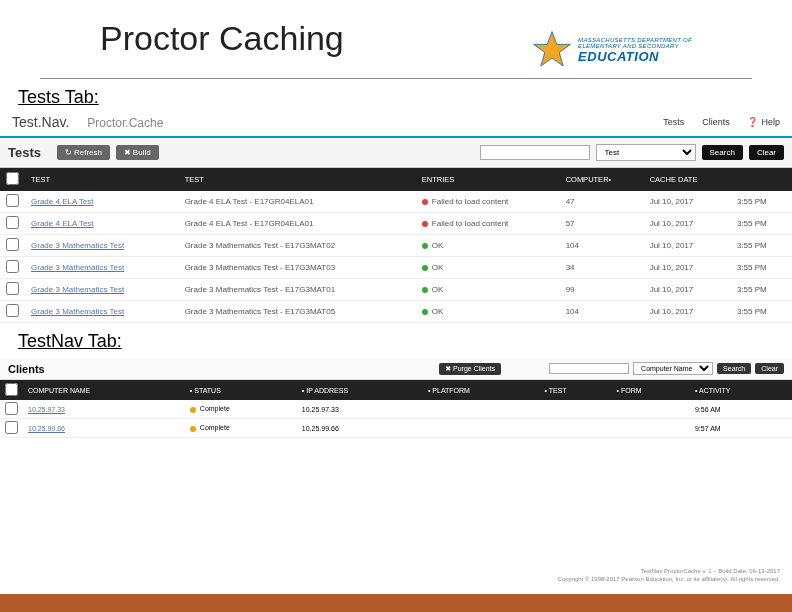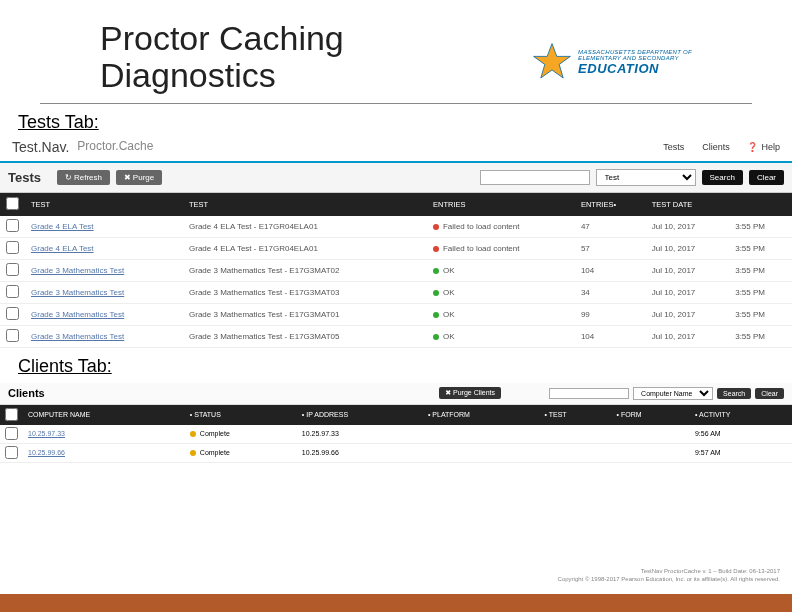--- a/index.html
+++ b/index.html
@@ -1,32 +1,32 @@
 <!DOCTYPE html>
 <html><head>
 <meta charset="utf-8">
 <style>
 * { box-sizing: border-box; margin: 0; padding: 0; }
 body { font-family: Arial, sans-serif; background: #fff; width: 792px; height: 612px; overflow: hidden; position: relative; }
 
-.header-area { display: flex; justify-content: space-between; align-items: center; padding: 20px 60px 8px 60px; border-bottom: 1px solid #888; margin: 0 40px; gap: 20px; }
+.header-area { display: flex; justify-content: space-between; align-items: flex-start; padding: 20px 60px 8px 60px; border-bottom: 1px solid #888; margin: 0 40px; gap: 20px; }
 .page-title { font-size: 34px; font-weight: 300; color: #222; line-height: 1.1; }
 .logo-area { display: flex; align-items: center; gap: 6px; margin-top: 10px; }
 .star { width: 40px; height: 40px; position: relative; }
 .star svg { width: 100%; height: 100%; }
 .logo-text { font-size: 7px; color: #0066a4; font-style: italic; }
 .logo-text .line1 { font-size: 6px; letter-spacing: 0.3px; }
 .logo-text .line2 { font-size: 13px; font-weight: bold; letter-spacing: 0.5px; }
 
 .section-label { font-size: 18px; font-weight: 400; text-decoration: underline; margin: 8px 0 2px 18px; }
 
 
 .app-panel { font-size: 9px; color: #333; }
 .top-nav { display: flex; justify-content: space-between; align-items: center; padding: 4px 12px 6px; border-bottom: 2px solid #0099cc; }
-.brand { display: flex; align-items: flex-start; gap: 8px; }
+.brand { display: flex; align-items: flex-end; gap: 18px; }
 .brand-tn { font-size: 14px; color: #444; }
 .brand-pc { font-size: 12px; color: #888; }
 .nav-right { display: flex; gap: 18px; font-size: 9px; align-items: center; }
 .nav-right span { cursor: pointer; }
 
 .toolbar { display: flex; align-items: center; background: #f5f5f5; padding: 6px 8px; border-bottom: 1px solid #ccc; gap: 6px; }
 .toolbar-title { font-size: 13px; font-weight: 600; margin-right: 10px; }
 .btn { background: #666; color: #fff; border: none; padding: 3px 8px; font-size: 8px; border-radius: 2px; cursor: pointer; }
 .btn-black { background: #111; }
 .spacer { flex: 1; }
@@ -69,21 +69,20 @@
 .footer-note { position: absolute; right: 12px; bottom: 28px; font-size: 6px; color: #888; text-align: right; line-height: 1.3; }
 
 .bottom-bar { position: absolute; bottom: 0; left: 0; right: 0; height: 18px; background: #b35a2a; }
 </style>
 </head>
 <body>
 
 <div class="header-area">
   <div class="page-title">
     <div>Proctor Caching</div>
-    <div>Diagnostics</div>
   </div>
   <div class="logo-area">
     <div class="star">
       <svg viewBox="0 0 50 50">
           <polygon points="25,2 31,18 48,18 34,28 39,45 25,35 11,45 16,28 2,18 19,18" fill="#f5a623" stroke="#0066a4" stroke-width="1"></polygon>
         </svg>
     </div>
     <div class="logo-text">
       <div class="line1">MASSACHUSETTS DEPARTMENT OF</div>
       <div class="line1">ELEMENTARY AND SECONDARY</div>
@@ -102,36 +101,36 @@
     </div>
     <div class="nav-right">
       <span>Tests</span>
       <span>Clients</span>
       <span><b>❓</b> <span>Help</span></span>
     </div>
   </div>
   <div class="toolbar">
     <span class="toolbar-title">Tests</span>
     <button class="btn">↻ Refresh</button>
-    <button class="btn">✖ Purge</button>
+    <button class="btn">✖ Build</button>
     <span class="spacer"></span>
     <input class="search-input" style="">
     <select class="select-box"><option>Test</option></select>
     <button class="btn btn-black">Search</button>
     <button class="btn btn-black">Clear</button>
   </div>
   <table class="table">
     <thead>
         <tr>
       <th class="checkbox-cell"><input type="checkbox" style=""></th>
       <th>TEST</th>
       <th>TEST</th>
       <th>ENTRIES</th>
-      <th>ENTRIES•</th>
-      <th>TEST DATE</th>
+      <th>COMPUTER•</th>
+      <th>CACHE DATE</th>
       <th></th>
     </tr>
       </thead>
     <tbody id="tests-tbody">
         <tr>
           <td class="checkbox-cell"><input type="checkbox" style=""></td>
           <td class="link">Grade 4 ELA Test</td>
           <td>Grade 4 ELA Test - E17GR04ELA01</td>
           <td><span class="status-dot dot-red"></span>Failed to load content</td>
           <td>47</td>
@@ -180,21 +179,21 @@
           <td>Grade 3 Mathematics Test - E17G3MAT05</td>
           <td><span class="status-dot dot-green"></span>OK</td>
           <td>104</td>
           <td>Jul 10, 2017</td>
           <td>3:55 PM</td>
         </tr>
       </tbody>
   </table>
 </div>
 
-<div class="section-label">Clients Tab:</div>
+<div class="section-label">TestNav Tab:</div>
 
 <div class="clients-panel">
   <div class="clients-toolbar">
     <span class="clients-title">Clients</span>
     <button class="mini-btn">✖ Purge Clients</button>
     <span style="width:40px"></span>
     <input class="mini-input" style="">
     <select class="mini-select"><option>Computer Name</option></select>
     <button class="mini-btn">Search</button>
     <button class="mini-btn">Clear</button>

